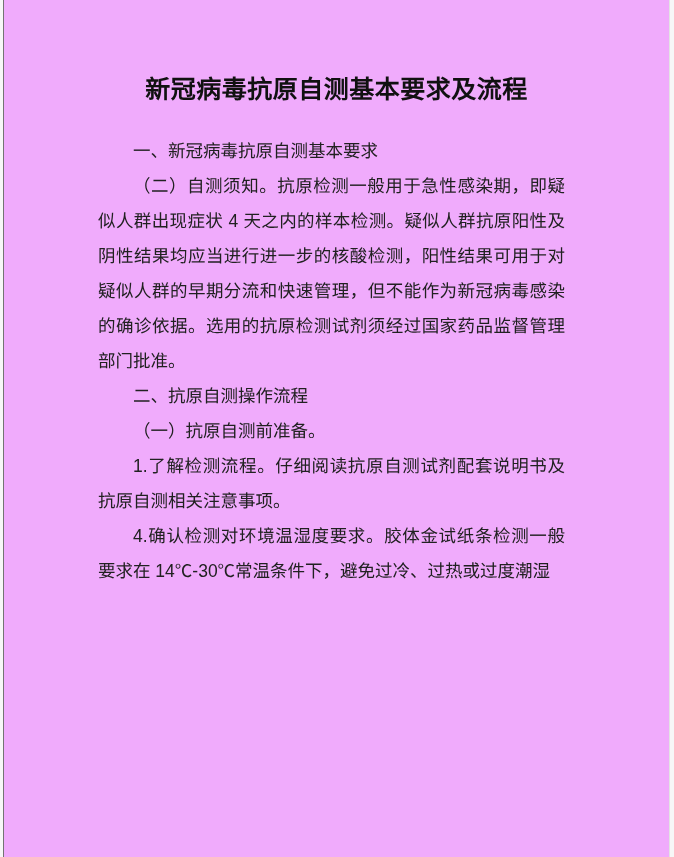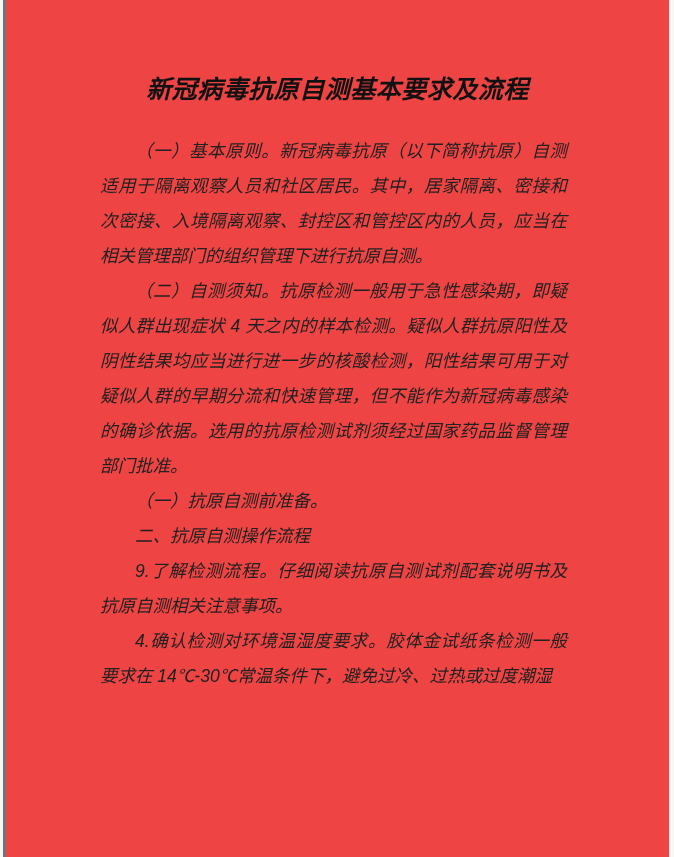--- a/index.html
+++ b/index.html
@@ -10,26 +10,25 @@
     width: 674px;
     height: 857px;
     overflow: hidden;
     background: #f7f7f7;
     font-family: "Liberation Sans", sans-serif;
   }
   .page {
     box-sizing: border-box;
     margin: 0 4px 0 3px;
     height: 857px;
-    background: #ef4444;
-    border-left: 3px solid #737373;
+    background: #f0abfc;
+    border-left: 1px solid #737373;
     border-right: 1px solid #e3e3e3;
     padding-top: 72px;
     overflow: hidden;
-    font-style: italic;
   }
   .doc-title {
     margin: 0;
     text-align: center;
     font-family: "Liberation Serif", serif;
     font-weight: 700;
     font-size: 25px;
     line-height: 36px;
     color: #111111;
     letter-spacing: 0.5px;
@@ -49,20 +48,20 @@
     text-indent: 2em;
   }
 </style>
 </head>
 <body>
 
 <div class="page">
   <h1 class="doc-title">新冠病毒抗原自测基本要求及流程</h1>
 
   <div class="doc-body">
-    <p>（一）基本原则。新冠病毒抗原（以下简称抗原）自测适用于隔离观察人员和社区居民。其中，居家隔离、密接和次密接、入境隔离观察、封控区和管控区内的人员，应当在相关管理部门的组织管理下进行抗原自测。</p>
+    <p>一、新冠病毒抗原自测基本要求</p>
     <p>（二）自测须知。抗原检测一般用于急性感染期，即疑似人群出现症状 4 天之内的样本检测。疑似人群抗原阳性及阴性结果均应当进行进一步的核酸检测，阳性结果可用于对疑似人群的早期分流和快速管理，但不能作为新冠病毒感染的确诊依据。选用的抗原检测试剂须经过国家药品监督管理部门批准。</p>
+    <p>二、抗原自测操作流程</p>
     <p>（一）抗原自测前准备。</p>
-    <p>二、抗原自测操作流程</p>
-    <p>9.了解检测流程。仔细阅读抗原自测试剂配套说明书及抗原自测相关注意事项。</p>
+    <p>1.了解检测流程。仔细阅读抗原自测试剂配套说明书及抗原自测相关注意事项。</p>
     <p>4.确认检测对环境温湿度要求。胶体金试纸条检测一般要求在 14℃-30℃常温条件下，避免过冷、过热或过度潮湿</p>
   </div>
 </div>
 
 </body></html>

